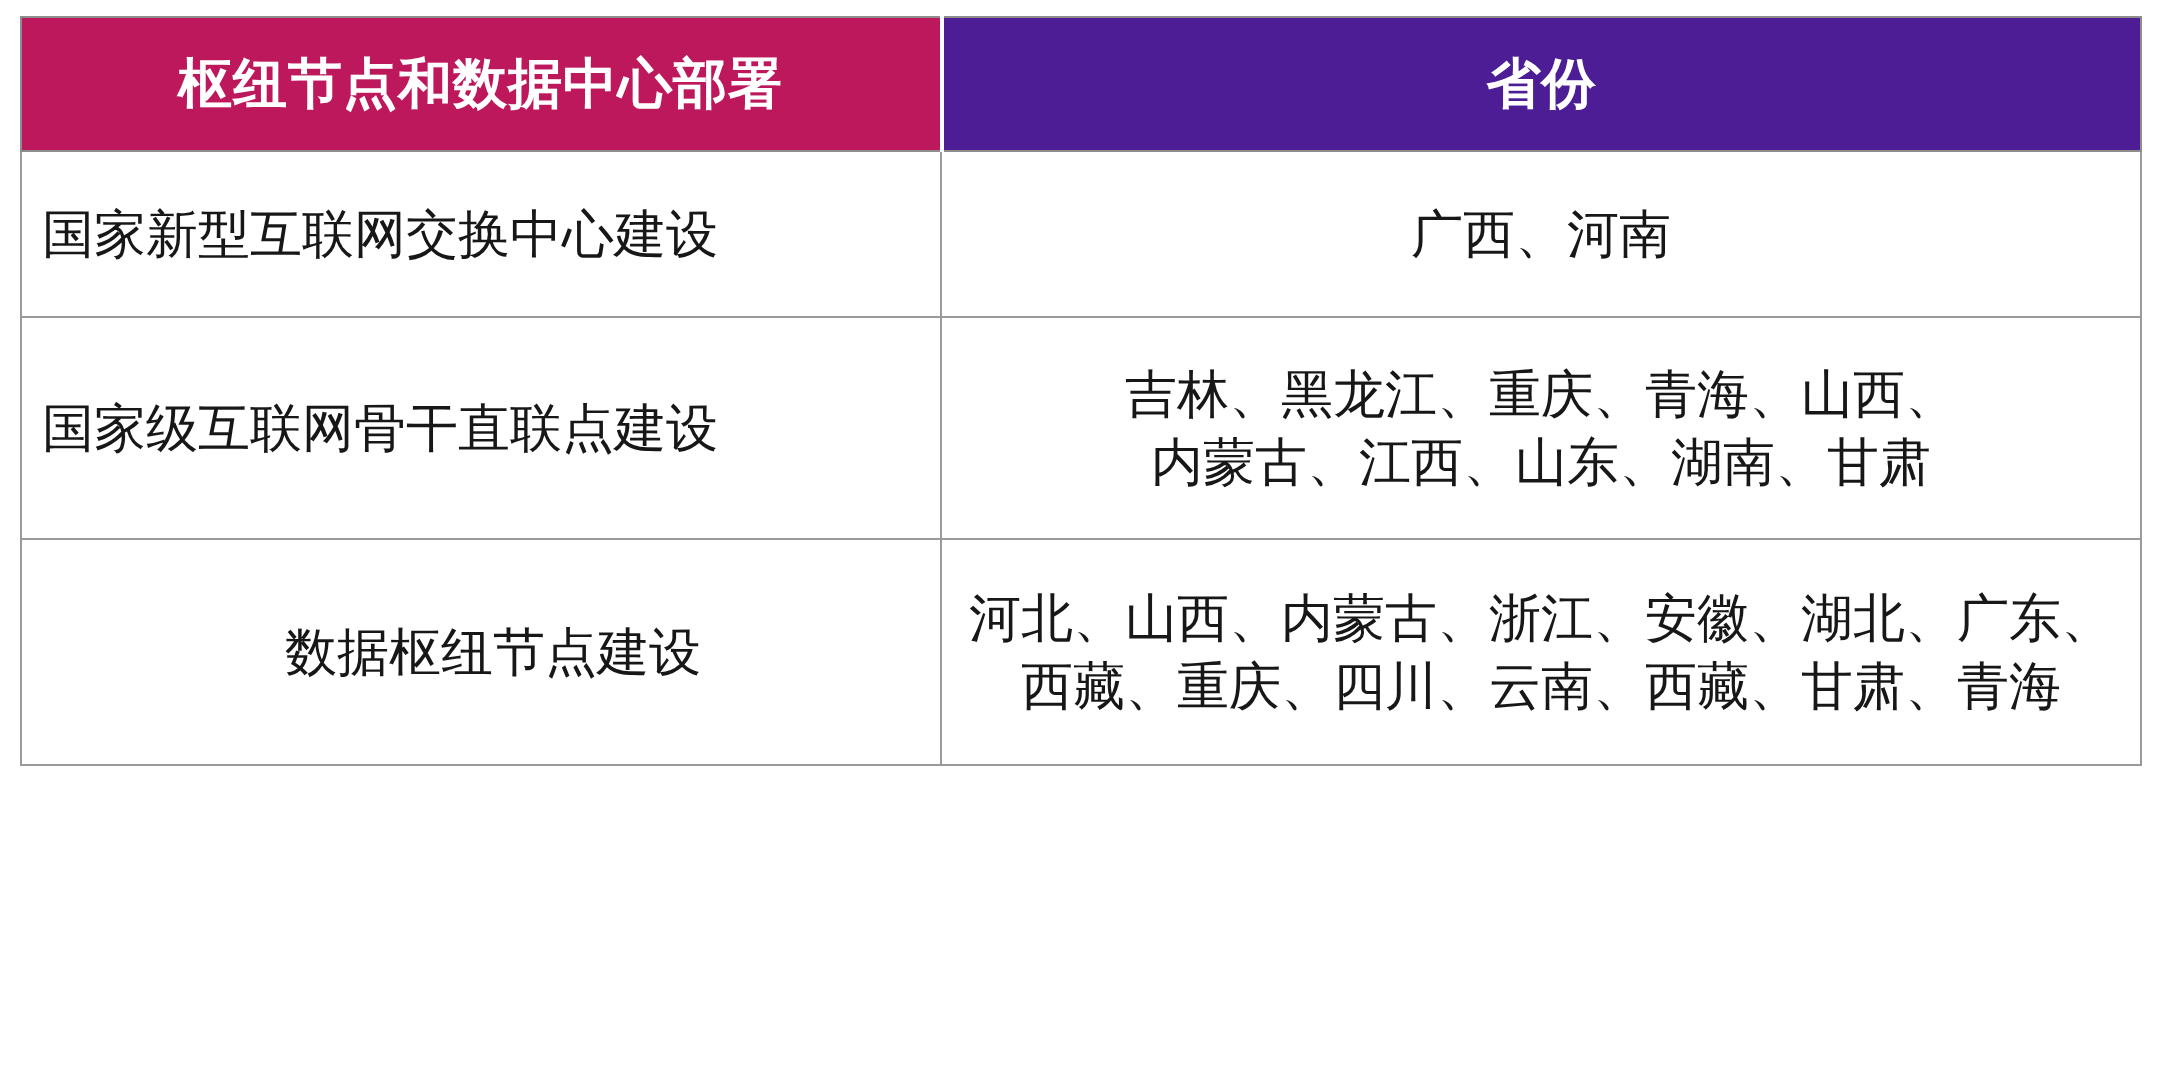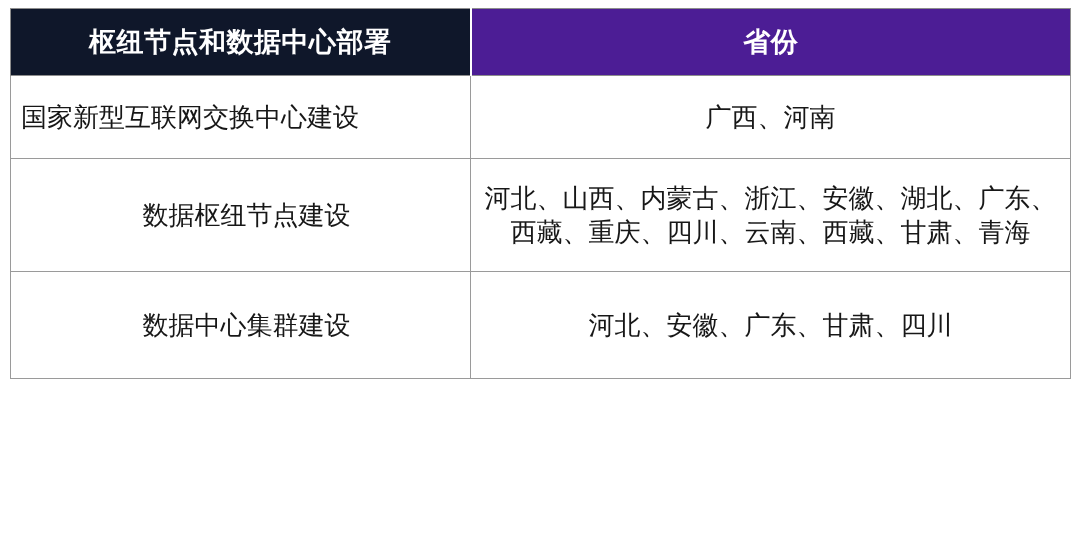--- a/index.html
+++ b/index.html
@@ -40,21 +40,21 @@
 
   thead th {
     height: 66px;
     color: #ffffff;
     font-size: 27px;
     font-weight: bold;
     letter-spacing: 0.5px;
     border-color: #8d8d8d;
   }
   thead th.head-left {
-    background: #0f172a;
+    background: #be185d;
     border-right: 2px solid #ffffff;
   }
   thead th.head-right {
     background: #4c1d95;
   }
 
   tbody td {
     font-size: 26px;
     line-height: 1.32;
     background: #ffffff;
@@ -94,28 +94,29 @@
         <th class="head-right">省份</th>
       </tr>
     </thead>
     <tbody>
       <tr class="row-h1">
         <td class="cell-left">国家新型互联网交换中心建设</td>
         <td class="cell-right">
           <span class="line">广西、河南</span>
         </td>
       </tr>
+      <tr class="row-h2">
+        <td class="cell-left">国家级互联网骨干直联点建设</td>
+        <td class="cell-right">
+          <span class="line">吉林、黑龙江、重庆、青海、山西、</span>
+          <span class="line">内蒙古、江西、山东、湖南、甘肃</span>
+        </td>
+      </tr>
       <tr class="row-h3">
         <td class="cell-left centered">数据枢纽节点建设</td>
         <td class="cell-right">
           <span class="line">河北、山西、内蒙古、浙江、安徽、湖北、广东、</span>
           <span class="line">西藏、重庆、四川、云南、西藏、甘肃、青海</span>
         </td>
       </tr>
-      <tr class="row-h4">
-        <td class="cell-left centered">数据中心集群建设</td>
-        <td class="cell-right">
-          <span class="line">河北、安徽、广东、甘肃、四川</span>
-        </td>
-      </tr>
     </tbody>
   </table>
 </div>
 
 </body></html>

